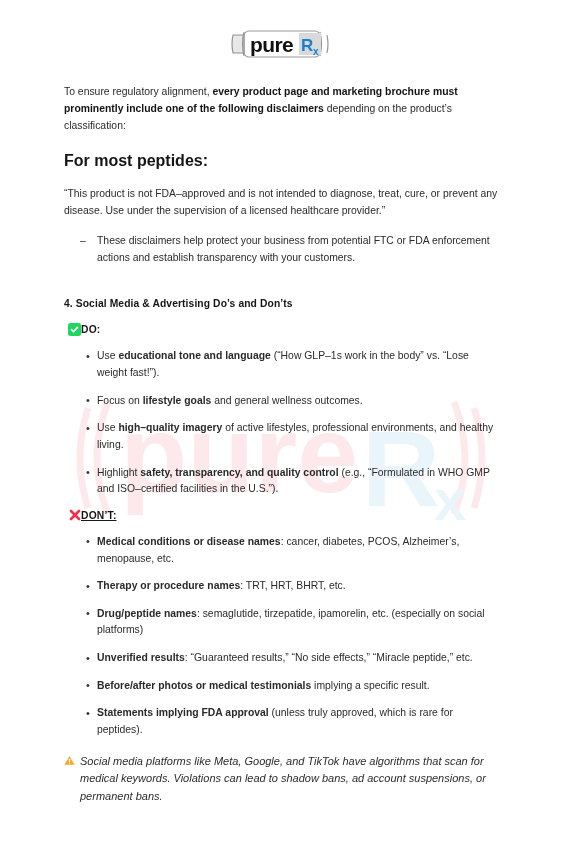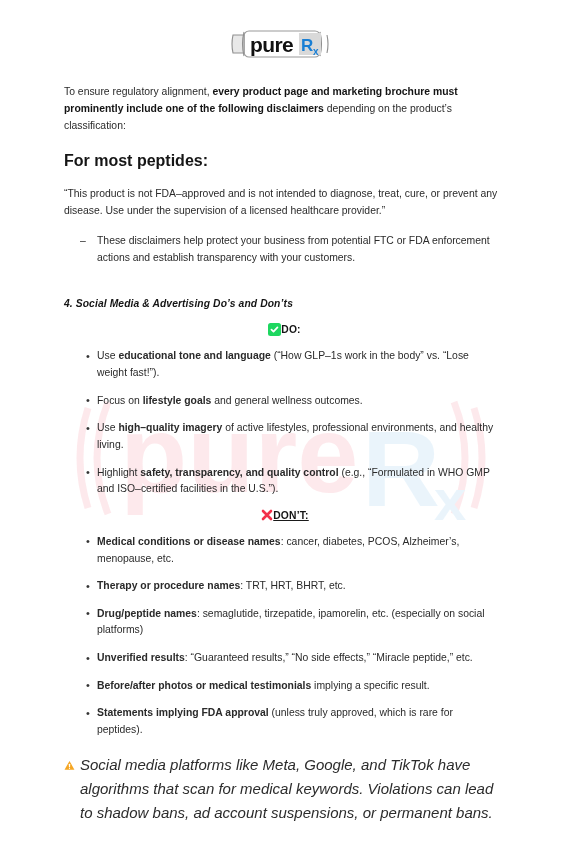--- a/index.html
+++ b/index.html
@@ -61,21 +61,21 @@
   }
 
   h3.sec {
     font-size: 10.3px;
     font-weight: bold;
     letter-spacing: 0.1px;
     margin: 0 0 13px 0;
     line-height: 1.35;
     color: #151515;
   }
-  .sec.spaced-top { margin-top: 30px; font-style: italic; }
+  .sec.spaced-top { margin-top: 30px; }
 
   p.body {
     font-size: 10.4px;
     line-height: 1.62;
     margin: 0 0 13px 0;
     color: #2a2a2a;
   }
   p.body b, .b { font-weight: bold; color: #141414; }
 
   p.lead {
@@ -129,21 +129,20 @@
     line-height: 1.6;
     color: #333;
   }
 
   
   .flag-row {
     display: flex;
     align-items: center;
     margin: 0 0 12px 0;
     padding-left: 4px;
-    justify-content: center;
   }
   .flag-row.dont { margin-top: 5px; text-decoration: underline; }
   .flag-label {
     font-size: 10.3px;
     font-weight: bold;
     letter-spacing: 0.2px;
     color: #151515;
   }
   .ic-check {
     width: 13px;
@@ -163,21 +162,21 @@
     justify-content: center;
     flex: none;
   }
 
   
   .note {
     display: flex;
     gap: 5px;
     margin-top: 14px;
     font-style: italic;
-    font-size: 15px;
+    font-size: 11px;
     line-height: 1.62;
     color: #2c2c2c;
   }
   .ic-warn { flex: none; margin-top: 1px; }
 </style>
 </head>
 <body>
 
 <div class="page">
 

